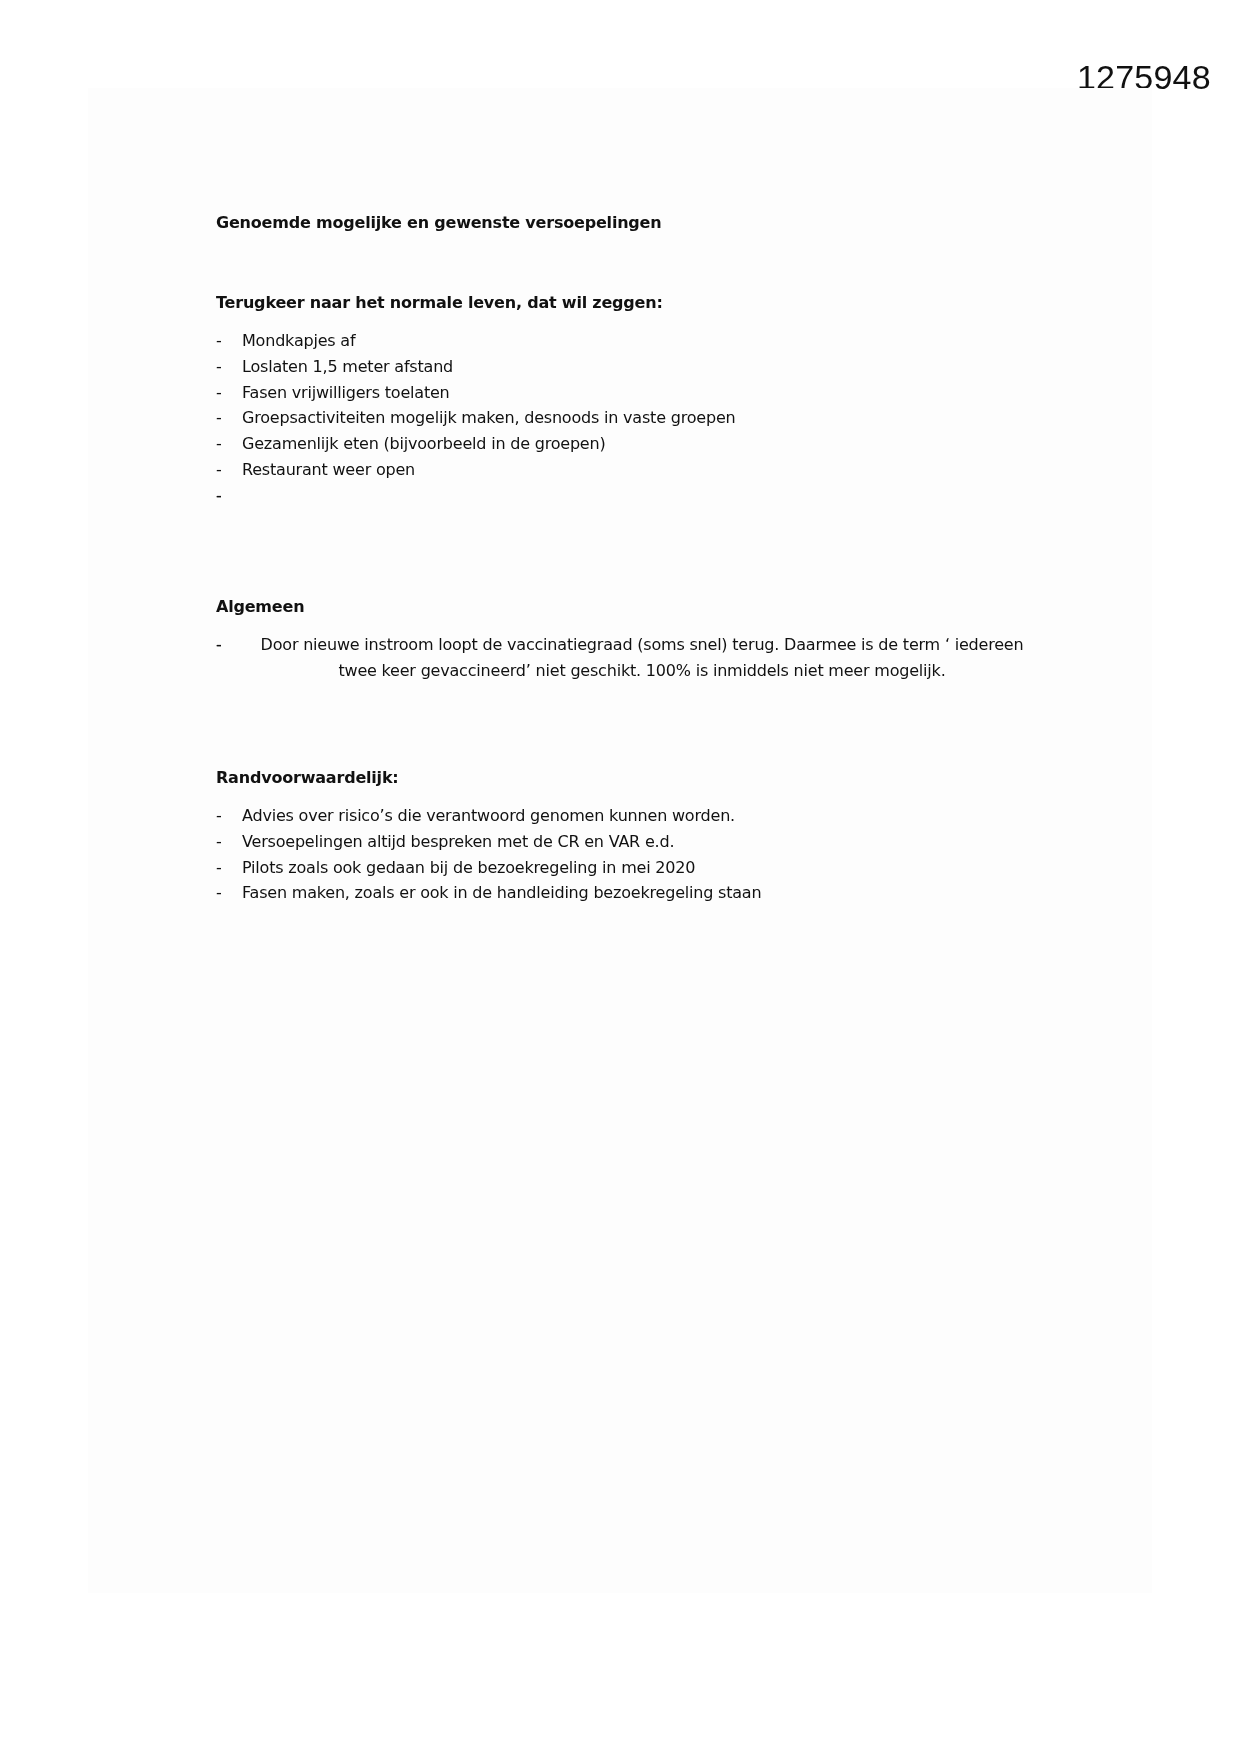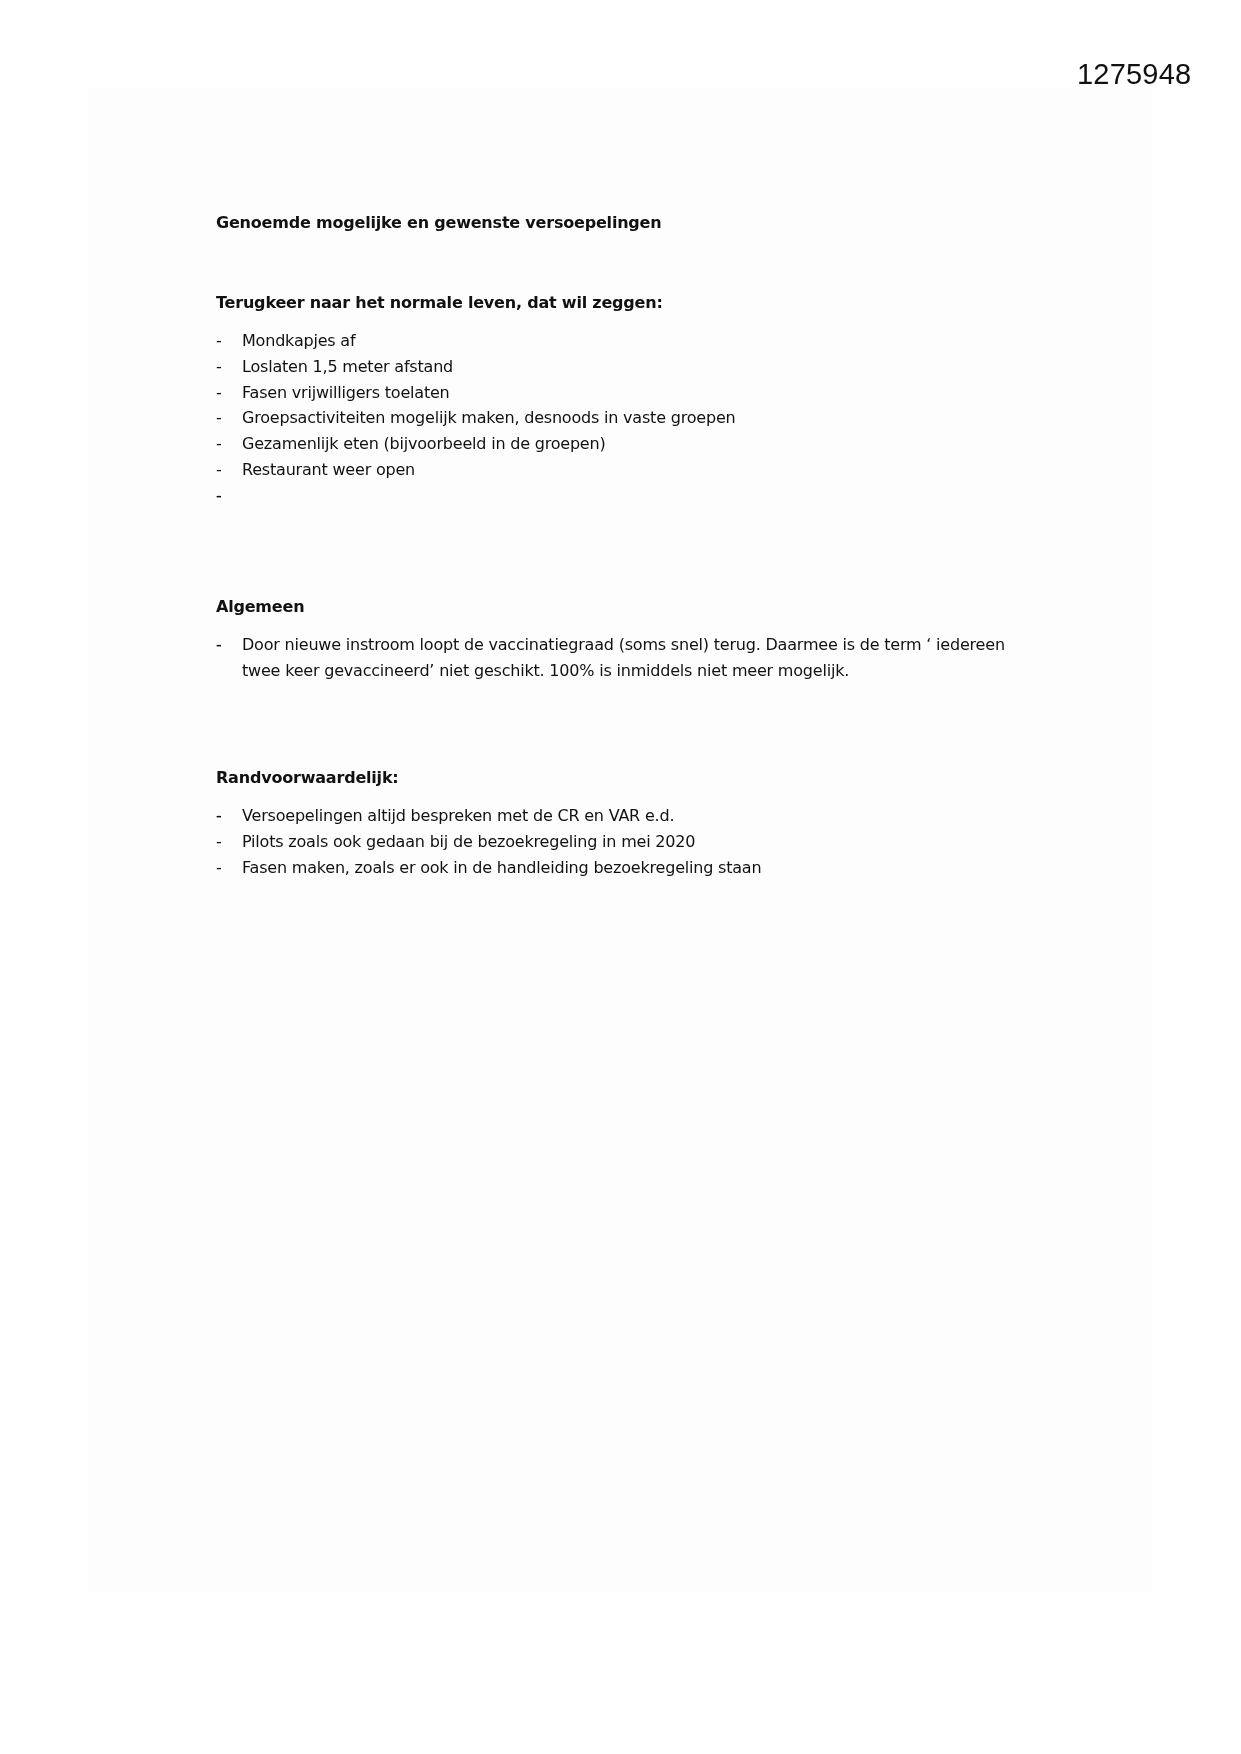--- a/index.html
+++ b/index.html
@@ -13,21 +13,21 @@
       position: relative;
       overflow: hidden;
       font-family: "Liberation Sans", sans-serif;
       color: #111111;
     }
     .doc-number {
       position: absolute;
       top: 58px;
       left: 1077px;
       font-family: "Liberation Sans", sans-serif;
-      font-size: 29px;
+      font-size: 34px;
       color: #111111;
       letter-spacing: 0.2px;
     }
     .scan-area {
       position: absolute;
       left: 88px;
       top: 88px;
       width: 1064px;
       height: 1505px;
       background: #fdfdfd;
@@ -66,20 +66,21 @@
     }
     .list li .dash {
       position: absolute;
       left: 0;
       top: 0;
     }
     .list li .wrap {
       white-space: normal;
       display: inline-block;
       width: 800px;
+      text-align: center;
     }
   </style>
 </head>
 <body>
 
 <div class="doc-number">1275948</div>
 
 <div class="scan-area"></div>
 
 <div class="content">
@@ -99,19 +100,19 @@
   </ul>
 
   <div class="heading" style="top:597px;">Algemeen</div>
   <ul class="list" style="top:632px;">
     <li><span class="dash">-</span></li>
     <li><span class="dash">-</span><span class="wrap">Door nieuwe instroom loopt de vaccinatiegraad (soms snel) terug. Daarmee is de term ‘ iedereen twee keer gevaccineerd’  niet geschikt. 100% is inmiddels niet meer mogelijk.</span></li>
   </ul>
 
   <div class="heading" style="top:768px;">Randvoorwaardelijk:</div>
   <ul class="list" style="top:803px;">
-    <li><span class="dash">-</span></li>
+    <li><span class="dash">-</span><span>Advies over risico’s die verantwoord genomen kunnen worden.</span></li>
     <li><span class="dash">-</span><span>Versoepelingen altijd bespreken met de CR en VAR e.d.</span></li>
     <li><span class="dash">-</span><span>Pilots zoals ook gedaan bij de bezoekregeling in mei 2020</span></li>
     <li><span class="dash">-</span><span>Fasen maken, zoals er ook in de handleiding bezoekregeling staan</span></li>
   </ul>
 
 </div>
 
 </body></html>

